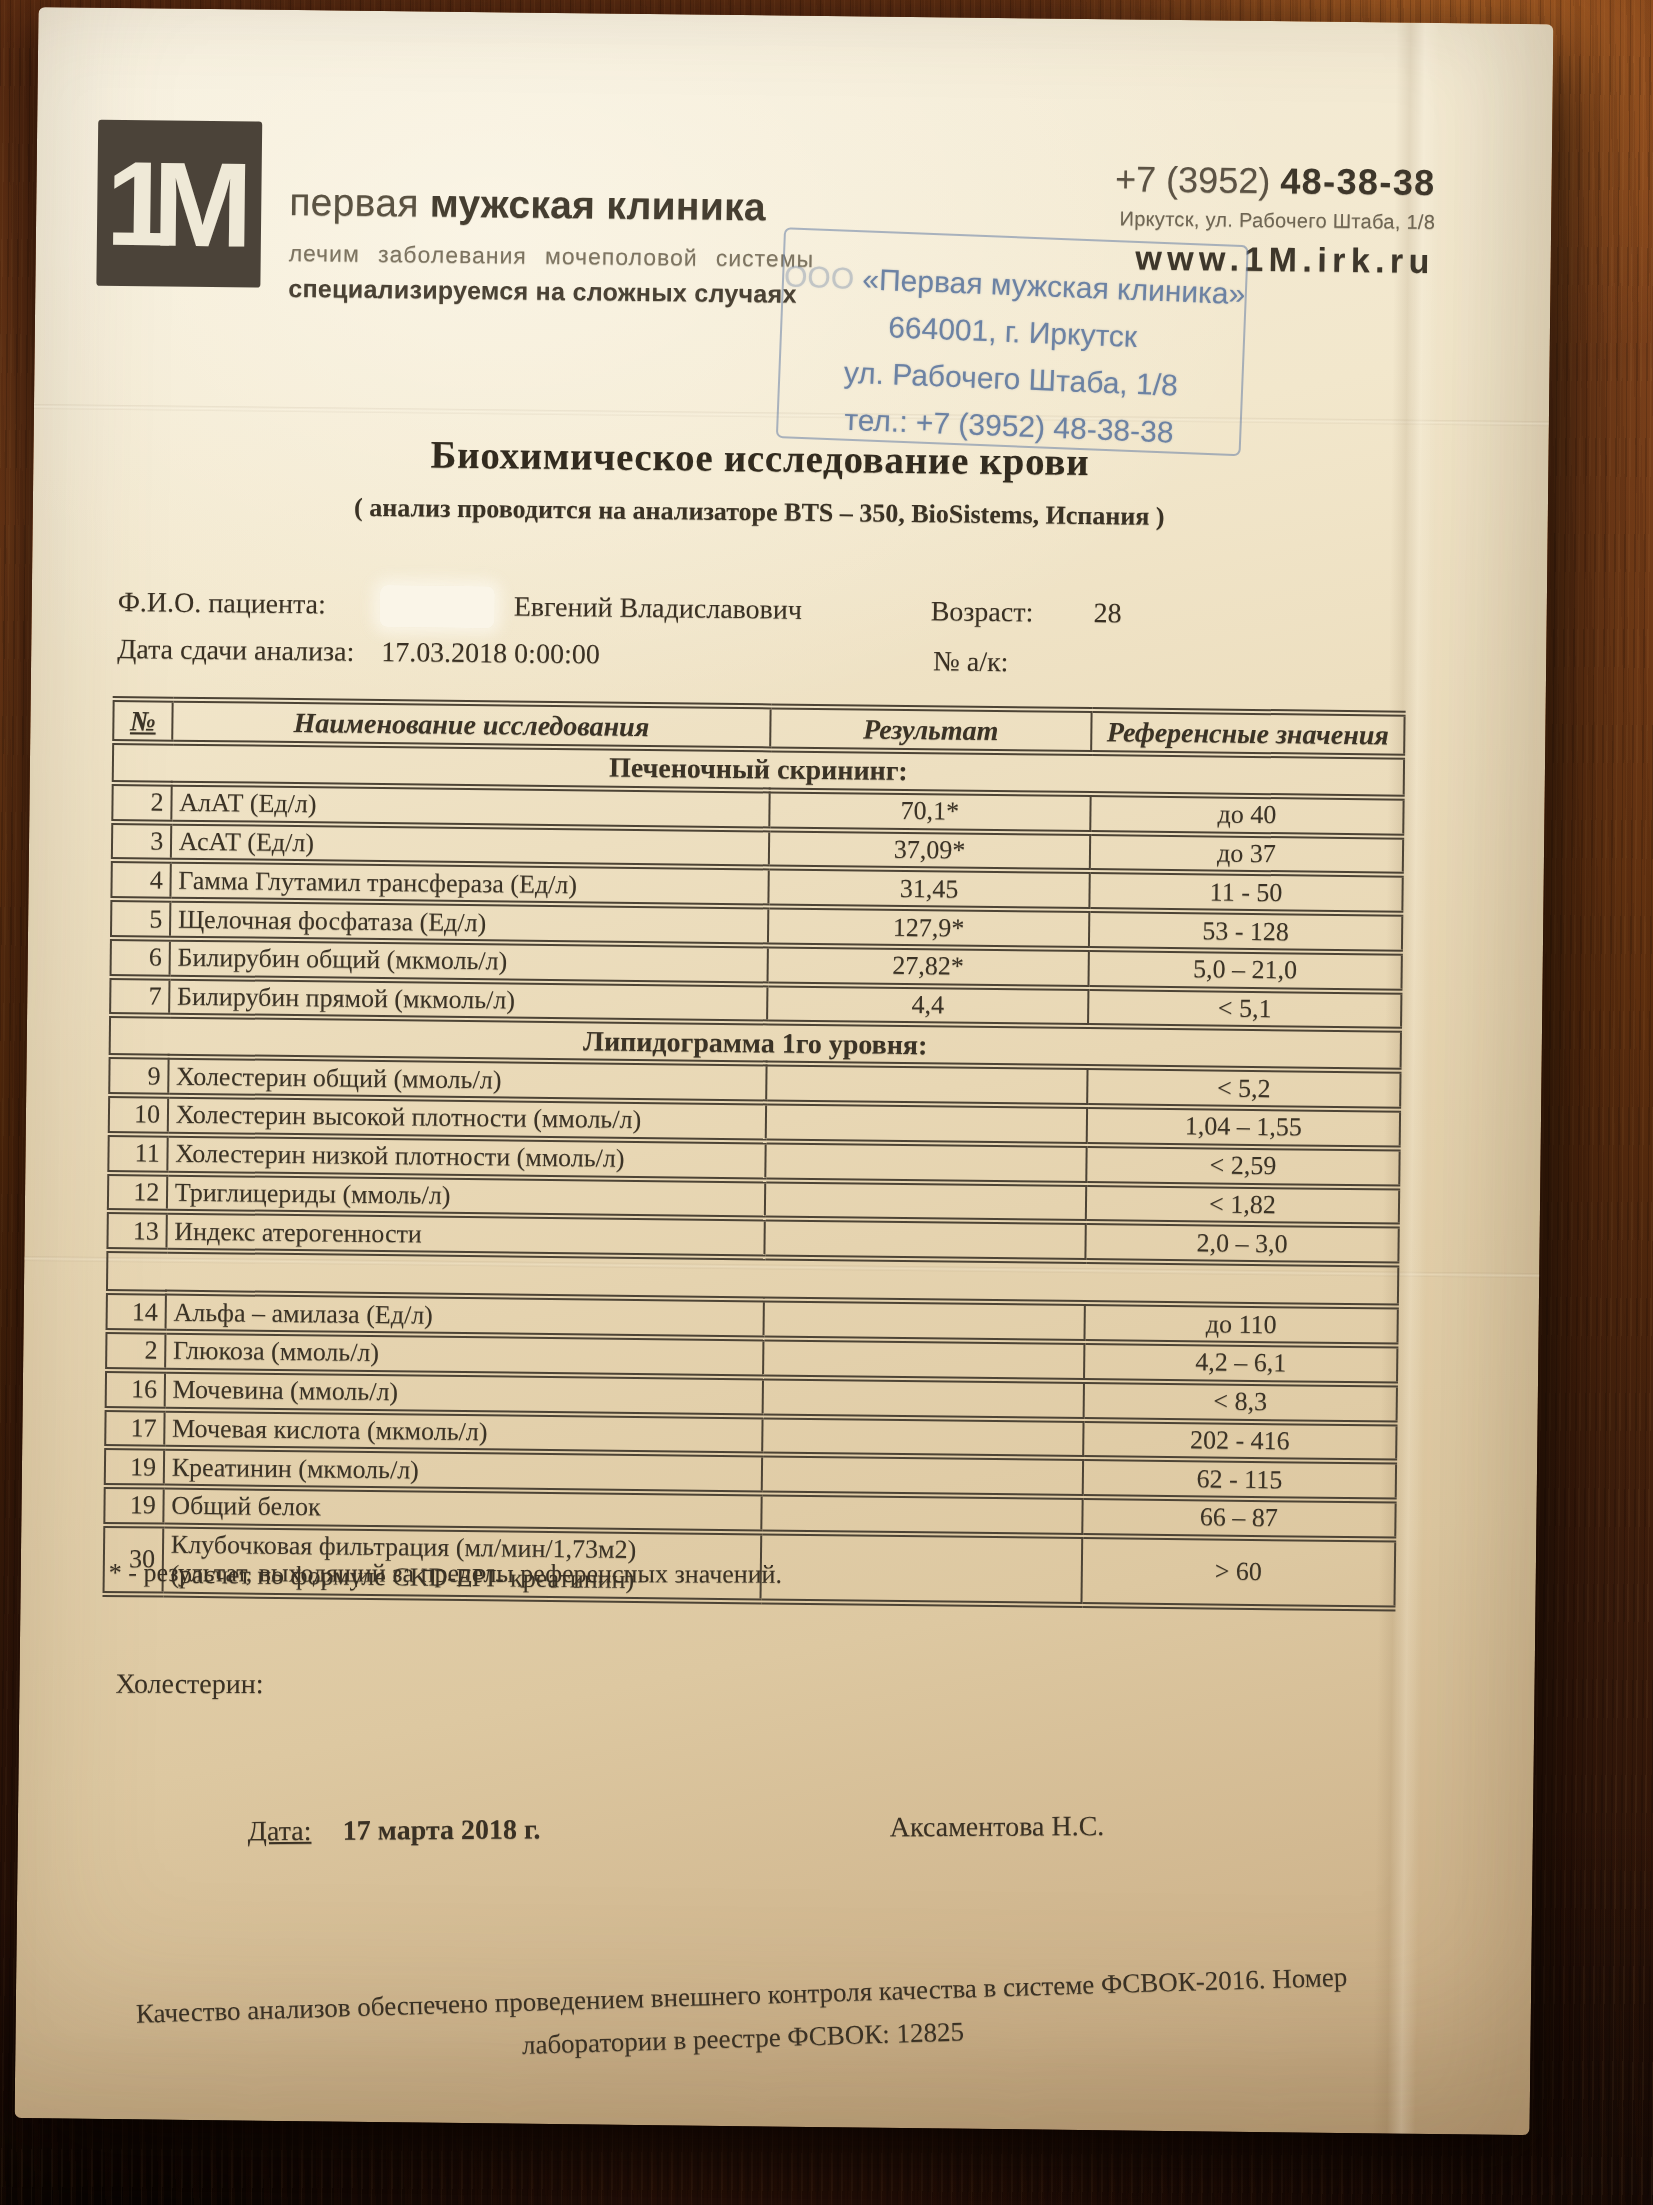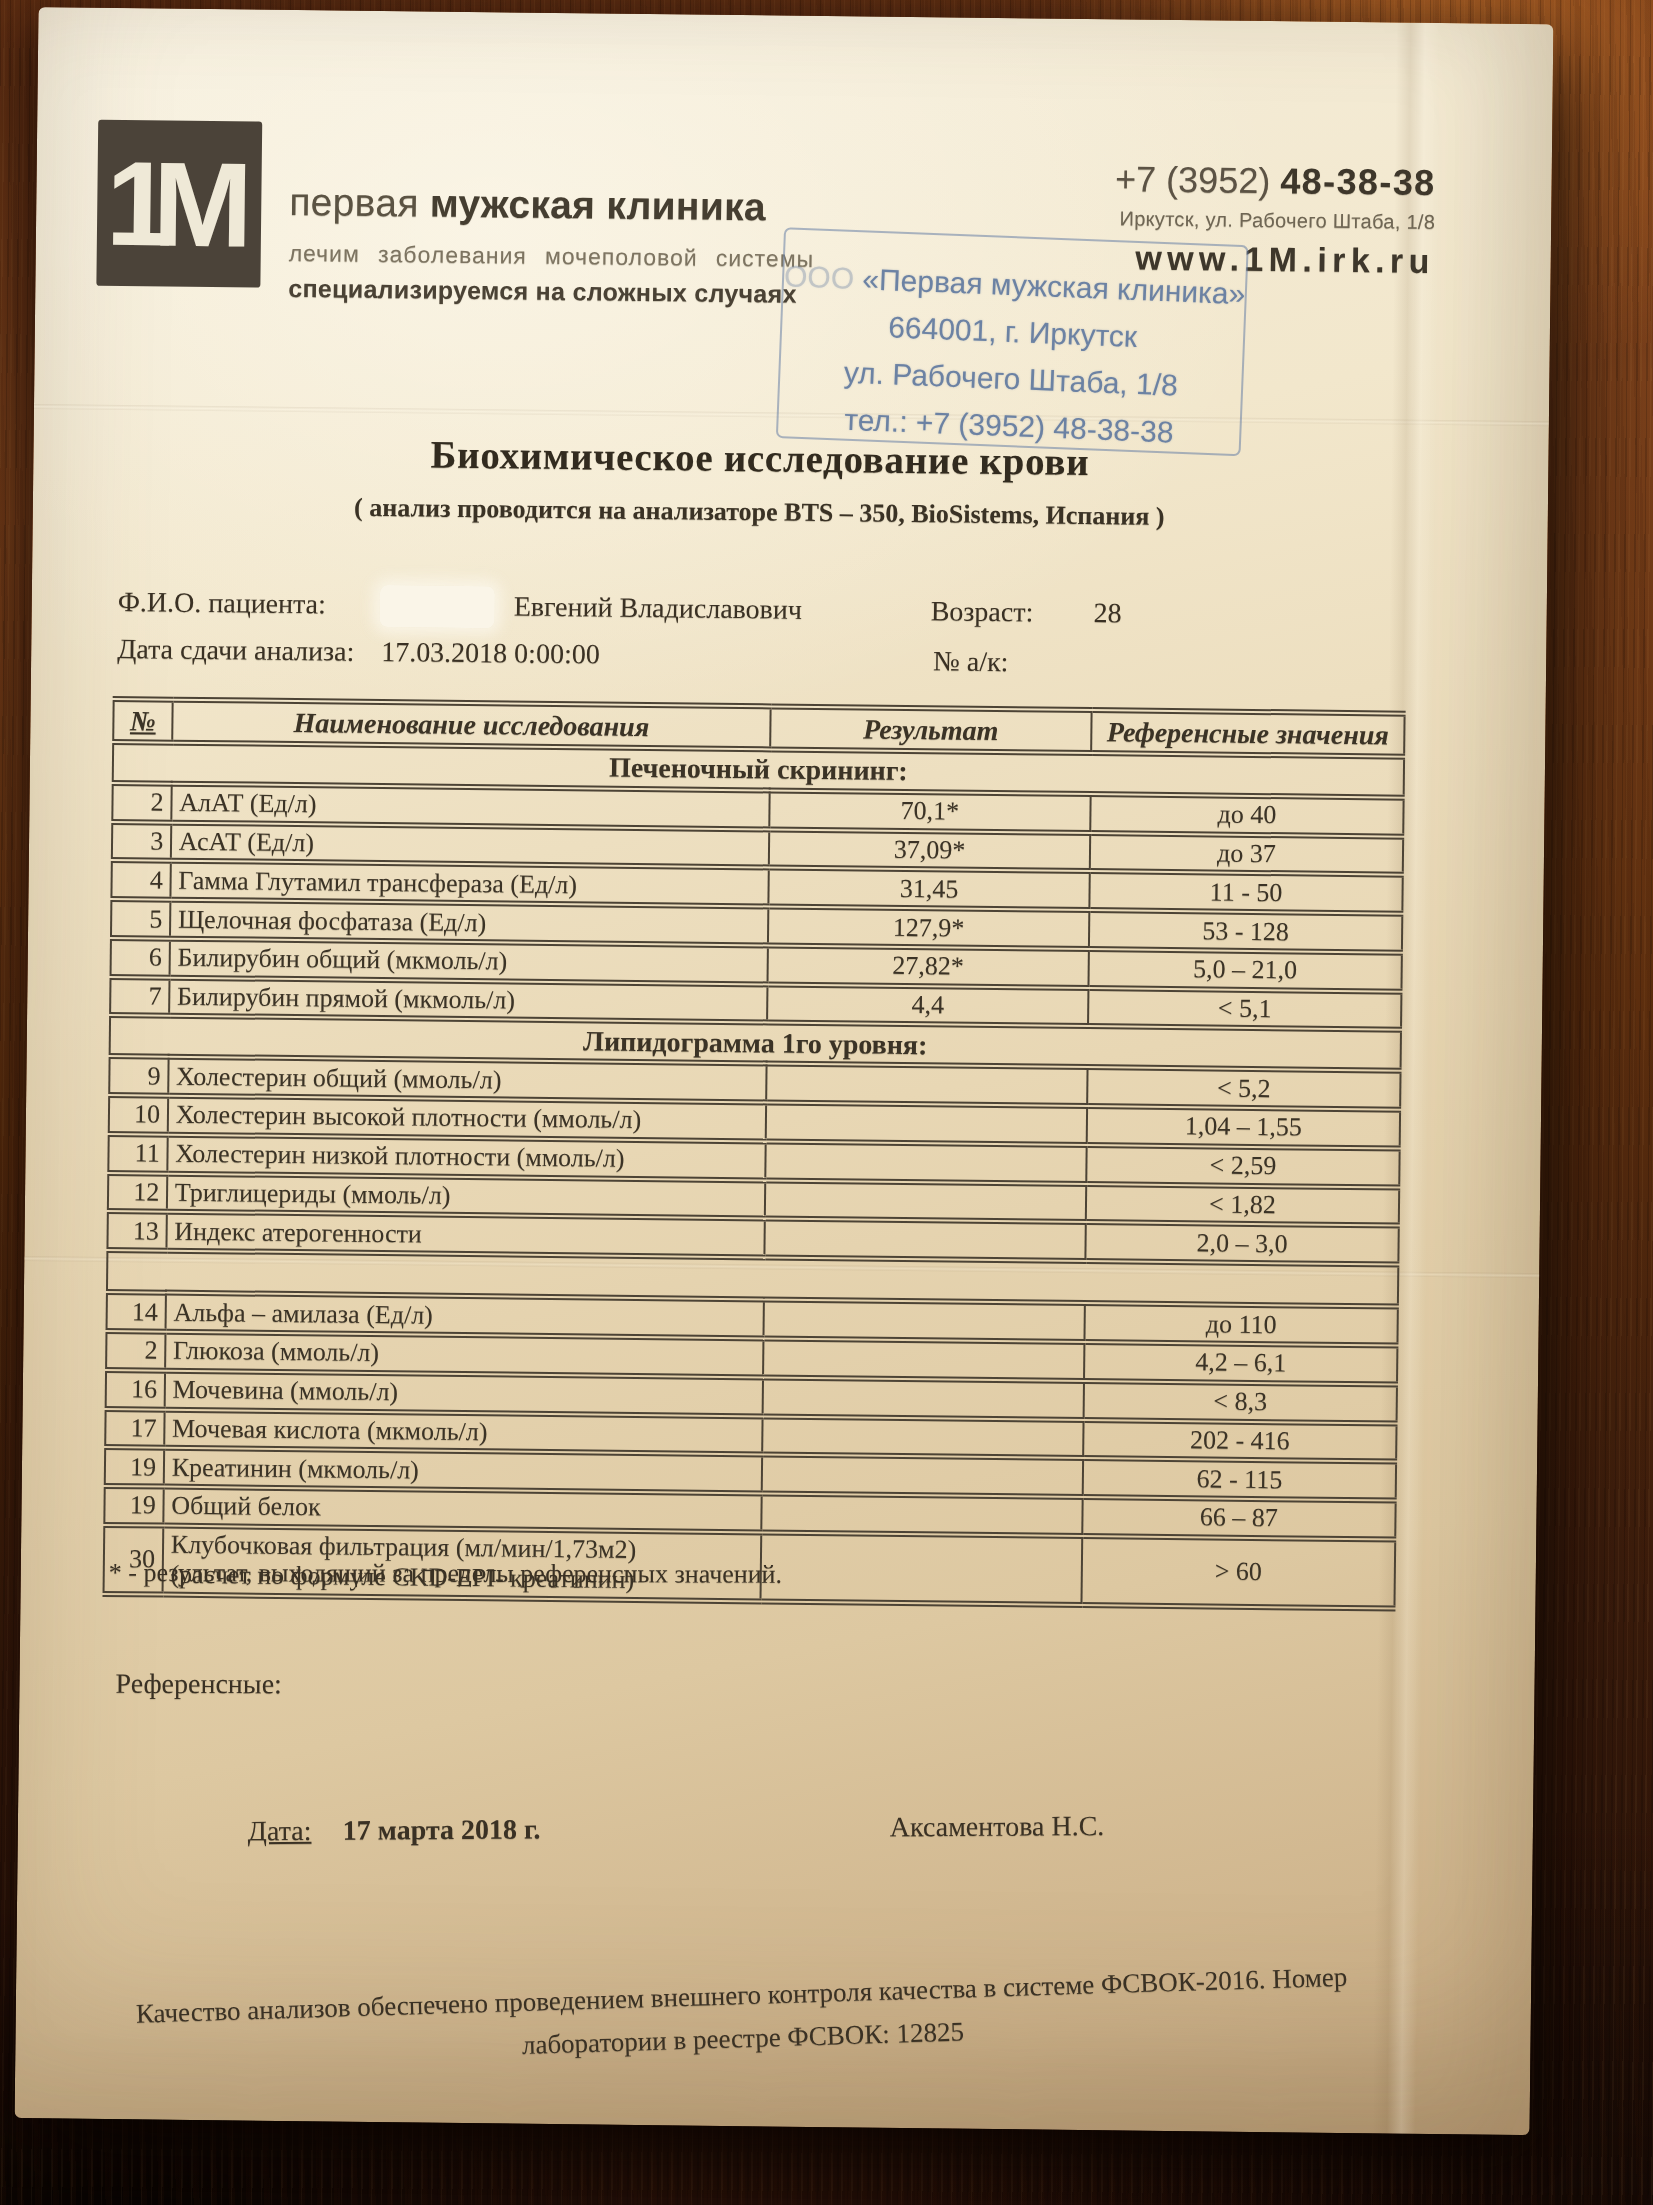--- a/index.html
+++ b/index.html
@@ -313,21 +313,21 @@
           <span>Клубочковая фильтрация (мл/мин/1,73м2)</span>
           <span class="l2">(расчет по формуле CKD-EPI- креатинин)</span>
         </td>
         <td class="res"></td>
         <td class="ref">&gt; 60</td>
       </tr>
     </tbody>
   </table>
 
   <div class="footnote">* - результат, выходящий за пределы референсных значений.</div>
-  <div class="comment">Референсные:</div>
+  <div class="comment">Холестерин:</div>
   <div class="sigrow">
     <span class="dlabel">Дата:</span>
     <span class="dvalue">17 марта 2018 г.</span>
     <span class="doctor">Аксаментова Н.С.</span>
   </div>
   <div class="quality">
     <div>Качество анализов обеспечено проведением внешнего контроля качества в системе ФСВОК-2016. Номер</div>
     <div>лаборатории в реестре ФСВОК: 12825</div>
   </div>
 </div>

